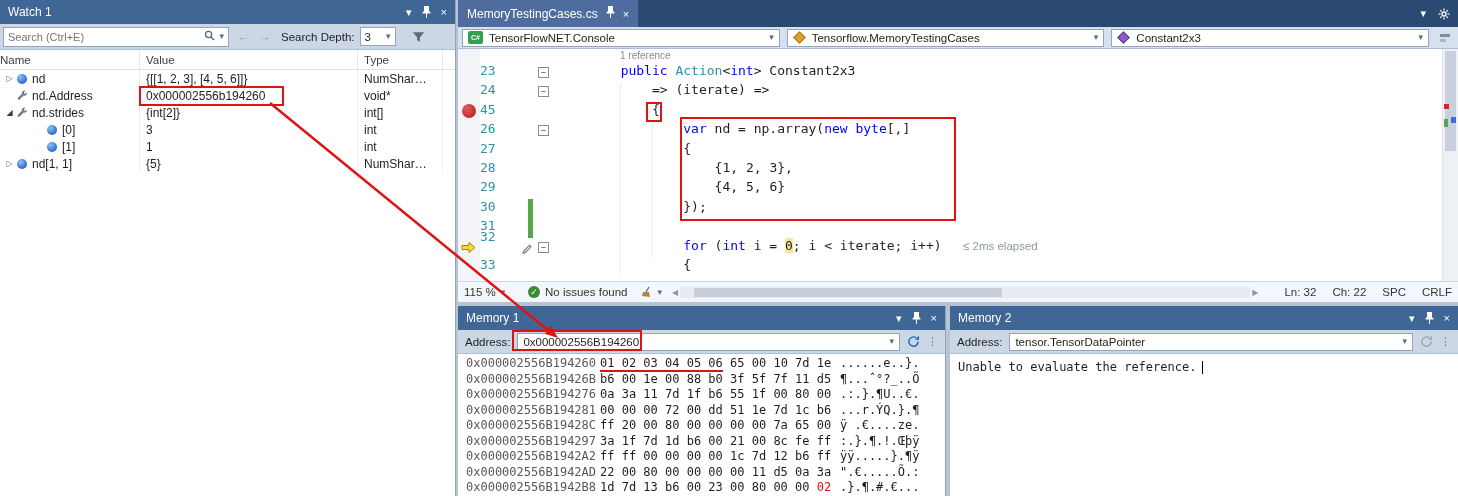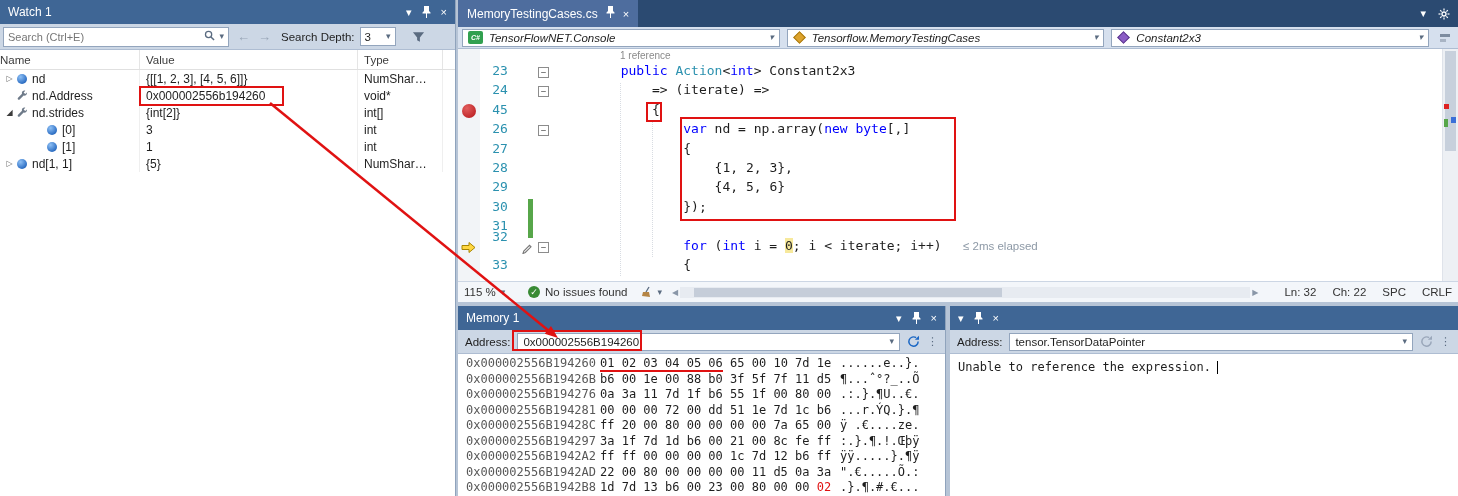--- a/index.html
+++ b/index.html
@@ -38,35 +38,35 @@
   .c-val  { width:218px; height:100%; display:flex; align-items:center; padding-left:6px; border-right:1px solid #efefef; overflow:hidden; white-space:nowrap; }
   .c-type { width:85px; height:100%; display:flex; align-items:center; padding-left:6px; border-right:1px solid #efefef; overflow:hidden; white-space:nowrap; }
   .w-add { height:17px; display:flex; align-items:center; padding-left:8px; font-size:12px; font-style:italic; color:#767676; }
 
   
   #editor { left:458px; top:0; width:1000px; height:302px; }
   .tabbar { height:27px; background:#2b4a71; display:flex; align-items:stretch; position:relative; }
   .tab { background:#4e6d9e; color:#fff; font-size:12px; display:flex; align-items:center; padding:0 9px; gap:8px; }
   .tab-close { font-size:11px; }
   .tabbar-right { position:absolute; right:8px; top:0; height:27px; display:flex; align-items:center; gap:12px; color:#fff; }
-  .navbar { height:22px; background:#d6e0ee; border-bottom:1px solid #aebdd2; display:flex; align-items:center; padding:0 4px; gap:7px;font-style:italic; }
+  .navbar { height:22px; background:#d6e0ee; border-bottom:1px solid #aebdd2; display:flex; align-items:center; padding:0 4px; gap:7px; }
   .nav-combo { flex:1; height:18px; background:#fff; border:1px solid #93a5bd; display:flex; align-items:center; font-size:11.5px; padding:0 5px; gap:6px; overflow:hidden; white-space:nowrap; }
   .nav-combo .chev { margin-left:auto; }
   .proj-icon { width:15px; height:13px; background:#31a04f; color:#fff; font-size:7px; font-weight:bold; display:flex; align-items:center; justify-content:center; border-radius:2px; flex:none; }
   .class-icon { width:9px; height:9px; background:#dda32c; border:1px solid #a87a12; transform:rotate(45deg); flex:none; margin:0 2px; }
   .method-icon { width:9px; height:9px; background:#8b5cc6; border:1px solid #5d3a8e; transform:rotate(45deg); flex:none; margin:0 2px; }
   .nav-extra { flex:none; display:flex; align-items:center; margin:0 3px; }
 
   #code-area { position:absolute; left:0; top:49px; width:984px; height:232px; overflow:hidden;
                font-family:"DejaVu Sans Mono",monospace; font-size:13px; background:#fff; }
   .bp-margin { position:absolute; left:0; top:0; width:22px; height:232px; background:#f2f4f7; }
   .guide { position:absolute; width:0; border-left:1px dotted #d8dce2; }
   .g1 { left:162px; top:34px; height:193px; }
   .g2 { left:194px; top:72px; height:136px; }
-  .ln { position:absolute; left:22px; width:40px; text-align:center; color:#2b91af; }
+  .ln { position:absolute; left:22px; width:40px; text-align:left; color:#2b91af; }
   .fold { position:absolute; left:80px; width:11px; height:11px; border:1px solid #8c8c8c; background:#fff; color:#555; font-size:9px; line-height:8px; text-align:center; }
   .bp { position:absolute; left:4px; width:14px; height:14px; border-radius:50%;
         background:radial-gradient(circle at 35% 30%, #e25d5d, #b41418); }
   .cur { position:absolute; left:3px; }
   .pencil { position:absolute; left:64px; }
   .chbar { position:absolute; left:70px; width:5px; background:#57a64a; }
   .code-line { position:absolute; white-space:pre; }
   .tk-pl { color:#1e1e1e; }
   .tk-kw { color:#0000ff; }
   .tk-type { color:#2b91af; }
@@ -397,20 +397,21 @@
       <div class="m-row"><span class="m-addr">0x000002556B19428C</span><span class="m-hex"><span>ff 20 00 80 00 00 00 00 7a 65 00</span></span><span class="m-ascii">ÿ .€....ze.</span></div>
       <div class="m-row"><span class="m-addr">0x000002556B194297</span><span class="m-hex"><span>3a 1f 7d 1d b6 00 21 00 8c fe ff</span></span><span class="m-ascii">:.}.¶.!.Œþÿ</span></div>
       <div class="m-row"><span class="m-addr">0x000002556B1942A2</span><span class="m-hex"><span>ff ff 00 00 00 00 1c 7d 12 b6 ff</span></span><span class="m-ascii">ÿÿ.....}.¶ÿ</span></div>
       <div class="m-row"><span class="m-addr">0x000002556B1942AD</span><span class="m-hex"><span>22 00 80 00 00 00 00 11 d5 0a 3a</span></span><span class="m-ascii">".€.....Õ.:</span></div>
       <div class="m-row"><span class="m-addr">0x000002556B1942B8</span><span class="m-hex"><span>1d 7d 13 b6 00 23 00 80 00 00 </span><span class="m-red">02</span></span><span class="m-ascii">.}.¶.#.€...</span></div>
     </div>
 </section>
 
 <section class="panel mem" id="mem2">
   <header class="tw-head">
+    <span class="tw-title">Memory 2</span>
     <span class="tw-icons">
       <span class="ticon">▾</span>
       <span class="ticon">
           <svg width="9" height="12" viewBox="0 0 9 12">
             <path fill="#fff" d="M2 0 h5 v5 l1.5 1.5 v1 H5 v4.5 H4 V7.5 H.5 v-1 L2 5 Z"></path>
           </svg>
         </span>
       <span class="ticon">×</span>
     </span>
   </header>
@@ -422,21 +423,21 @@
     </div>
     <span class="refresh disabled">
         <svg width="13" height="13" viewBox="0 0 14 14">
           <path fill="none" stroke="currentColor" stroke-width="1.6" d="M12 7 a5 5 0 1 1 -2.2 -4.1"></path>
           <path fill="currentColor" d="M12.9 .8 v4.4 h-4.4 Z"></path>
         </svg>
       </span>
     <span class="overflow">⋮</span>
   </div>
   <div class="mem-msg">
-    <span>Unable to reference the expression.</span><span class="caret"></span>
+    <span>Unable to evaluate the reference.</span><span class="caret"></span>
   </div>
 </section>
 
 <div class="ann-box" id="ann-watch"></div>
 <div class="ann-box" id="ann-code"></div>
 <div class="ann-box" id="ann-brace"></div>
 <div class="ann-box" id="ann-mem"></div>
 <svg id="arrow-overlay" width="1458" height="496">
   <line x1="270" y1="103" x2="549" y2="331" stroke="#e01212" stroke-width="2.5"></line>
   <polygon points="558,338 544.7,333.7 551,325.9" fill="#e01212"></polygon>

